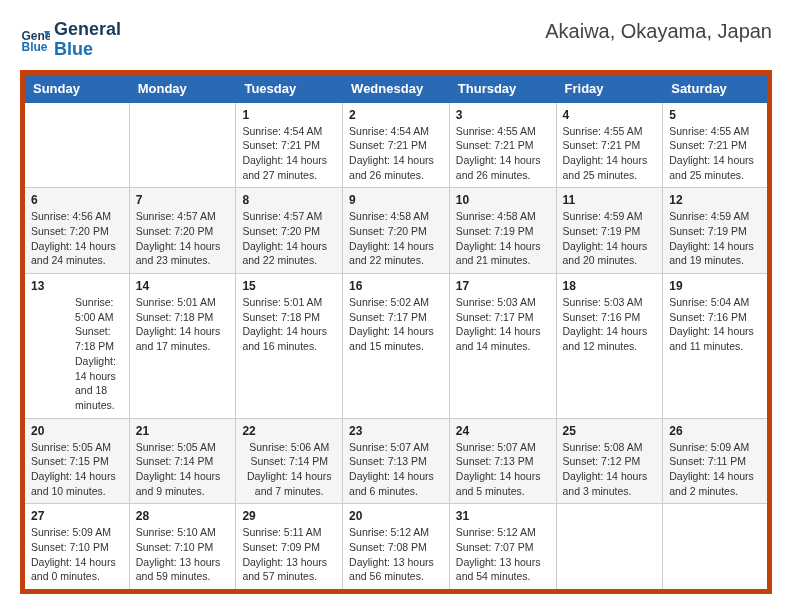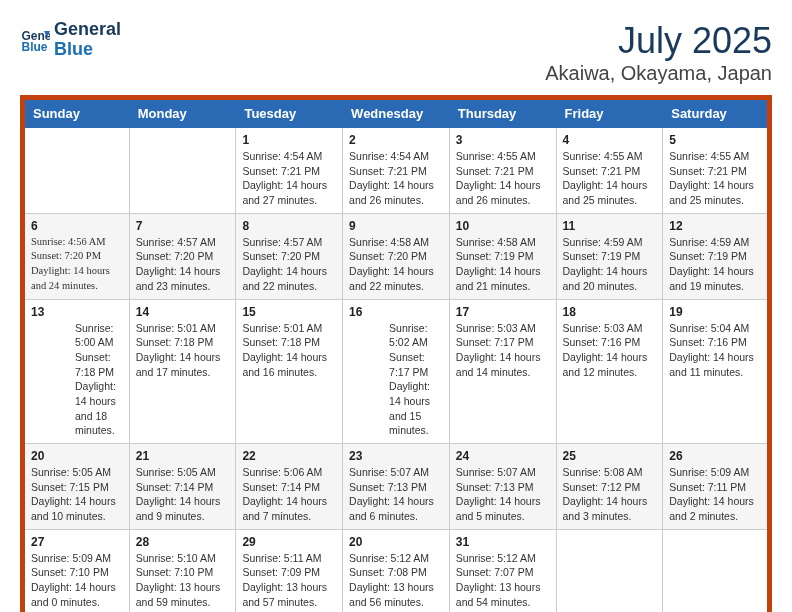--- a/index.html
+++ b/index.html
@@ -98,21 +98,20 @@
       <polygon points="32,8 40,8 36,16" fill="#2a6ab5"></polygon>
     </svg>
     <div>
       <div class="logo-text">
         <span>General</span><br>
         <span class="logo-blue">Blue</span>
       </div>
     </div>
   </div>
   <div class="title-area">
-    <div class="month-title">July 2025</div>
     <div class="location">Akaiwa, Okayama, Japan</div>
   </div>
 </div>
 
 <table class="calendar">
   <thead>
     <tr>
       <th>Sunday</th>
       <th>Monday</th>
       <th>Tuesday</th>
@@ -153,21 +152,21 @@
         <td>
           <span class="day-number">5</span>
           <div class="day-info" style="white-space: pre-line;">Sunrise: 4:55 AM
 Sunset: 7:21 PM
 Daylight: 14 hours and 25 minutes.</div>
         </td>
       </tr>
       <tr>
         <td>
           <span class="day-number">6</span>
-          <div class="day-info" style="white-space: pre-line; font-family: Liberation Serif, serif;">Sunrise: 4:56 AM
+          <div class="day-info" style="white-space: pre-line;">Sunrise: 4:56 AM
 Sunset: 7:20 PM
 Daylight: 14 hours and 24 minutes.</div>
         </td>
         <td>
           <span class="day-number">7</span>
           <div class="day-info" style="white-space: pre-line;">Sunrise: 4:57 AM
 Sunset: 7:20 PM
 Daylight: 14 hours and 23 minutes.</div>
         </td>
         <td>
@@ -215,21 +214,21 @@
 Daylight: 14 hours and 17 minutes.</div>
         </td>
         <td>
           <span class="day-number">15</span>
           <div class="day-info" style="white-space: pre-line;">Sunrise: 5:01 AM
 Sunset: 7:18 PM
 Daylight: 14 hours and 16 minutes.</div>
         </td>
         <td>
           <span class="day-number">16</span>
-          <div class="day-info" style="white-space: pre-line; margin-left: 40px;">Sunrise: 5:02 AM
+          <div class="day-info" style="white-space: pre-line;">Sunrise: 5:02 AM
 Sunset: 7:17 PM
 Daylight: 14 hours and 15 minutes.</div>
         </td>
         <td>
           <span class="day-number">17</span>
           <div class="day-info" style="white-space: pre-line;">Sunrise: 5:03 AM
 Sunset: 7:17 PM
 Daylight: 14 hours and 14 minutes.</div>
         </td>
         <td>
@@ -253,21 +252,21 @@
 Daylight: 14 hours and 10 minutes.</div>
         </td>
         <td>
           <span class="day-number">21</span>
           <div class="day-info" style="white-space: pre-line;">Sunrise: 5:05 AM
 Sunset: 7:14 PM
 Daylight: 14 hours and 9 minutes.</div>
         </td>
         <td>
           <span class="day-number">22</span>
-          <div class="day-info" style="white-space: pre-line;">Sunrise: 5:06 AM
+          <div class="day-info" style="white-space: pre-line; text-align: center;">Sunrise: 5:06 AM
 Sunset: 7:14 PM
 Daylight: 14 hours and 7 minutes.</div>
         </td>
         <td>
           <span class="day-number">23</span>
           <div class="day-info" style="white-space: pre-line;">Sunrise: 5:07 AM
 Sunset: 7:13 PM
 Daylight: 14 hours and 6 minutes.</div>
         </td>
         <td>

